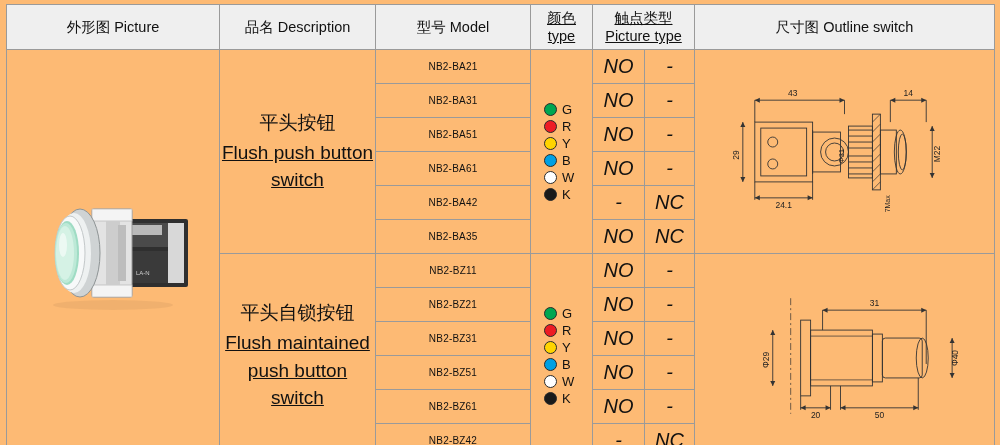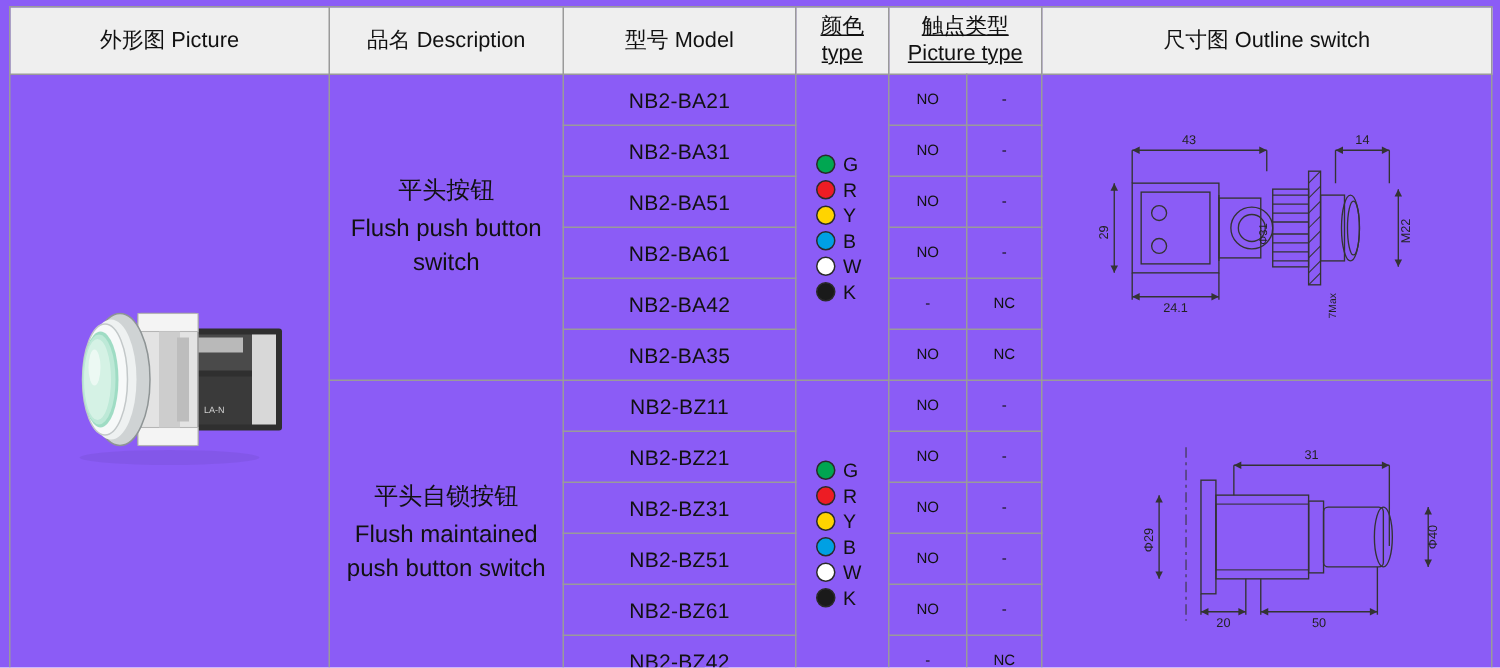--- a/index.html
+++ b/index.html
@@ -9,21 +9,21 @@
   }
   body {
     font-family: "Liberation Sans", sans-serif;
     color: #1a1a1a;
   }
   #sheet {
     position: relative;
     width: 1000px;
     height: 445px;
     overflow: hidden;
-    background: #8b5cf6;
+    background: #fdba74;
   }
   table.spec {
     border-collapse: collapse;
     table-layout: fixed;
     width: 988px;
     margin: 4px 0 0 6px;
     font-size: 13px;
   }
   table.spec td, table.spec th {
     border: 1px solid #9a9a9a;
@@ -44,36 +44,37 @@
   .col-model  { width: 155px; }
   .col-color  { width: 62px; }
   .col-no     { width: 52px; }
   .col-nc     { width: 50px; }
   .col-draw   { width: 300px; }
 
   .hdr-two-line span { display: block; text-decoration: underline; }
 
   td.model-cell {
     height: 33px;
-    font-size: 14px;
+    font-size: 10px;
     letter-spacing: 0.2px;
     color: #111;
   }
   td.ct-cell {
-    font-size: 10px;
+    font-size: 20px;
     color: #111;
+    font-style: italic;
   }
   td.desc-cell {
-    font-size: 16px;
+    font-size: 19px;
     line-height: 1.45;
     color: #111;
     padding: 0 6px;
   }
   td.desc-cell .cn { display: block; margin-bottom: 2px; }
-  td.desc-cell .en { display: block; }
+  td.desc-cell .en { display: block; text-decoration: underline; }
 
   
   td.color-cell {
     padding: 0;
   }
   .color-list {
     display: flex;
     flex-direction: column;
     align-items: flex-start;
     gap: 4px;

